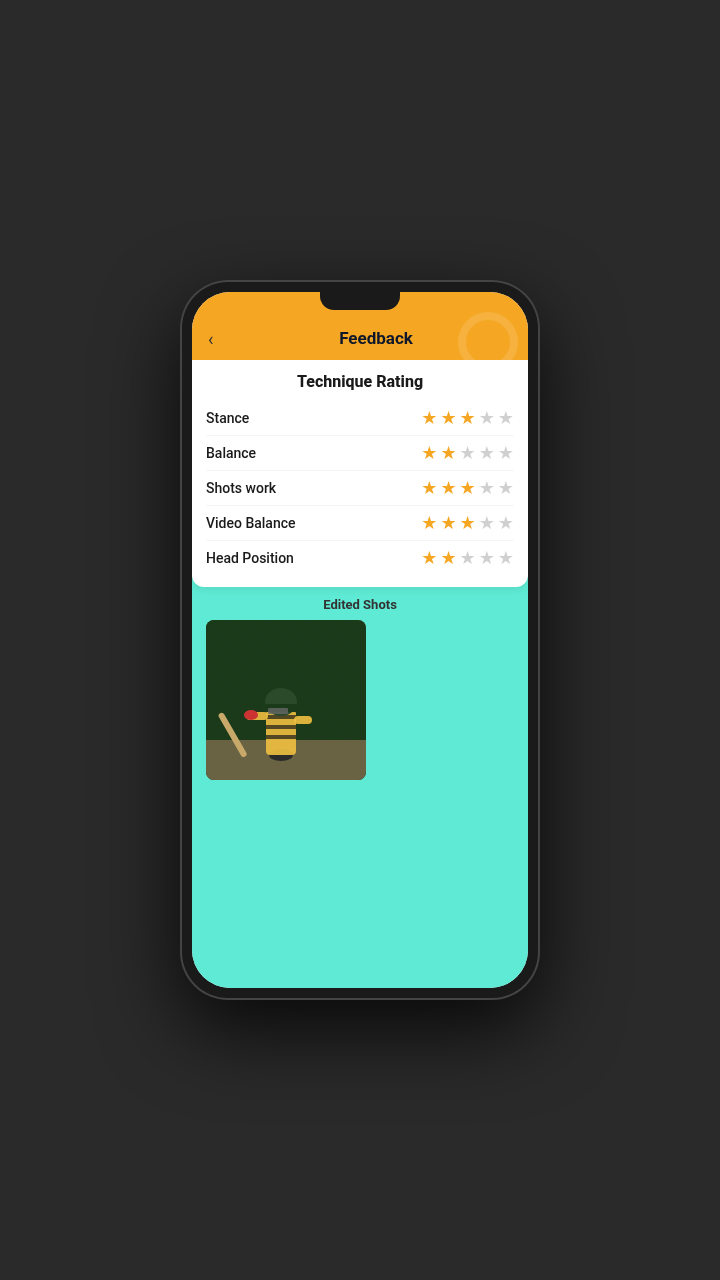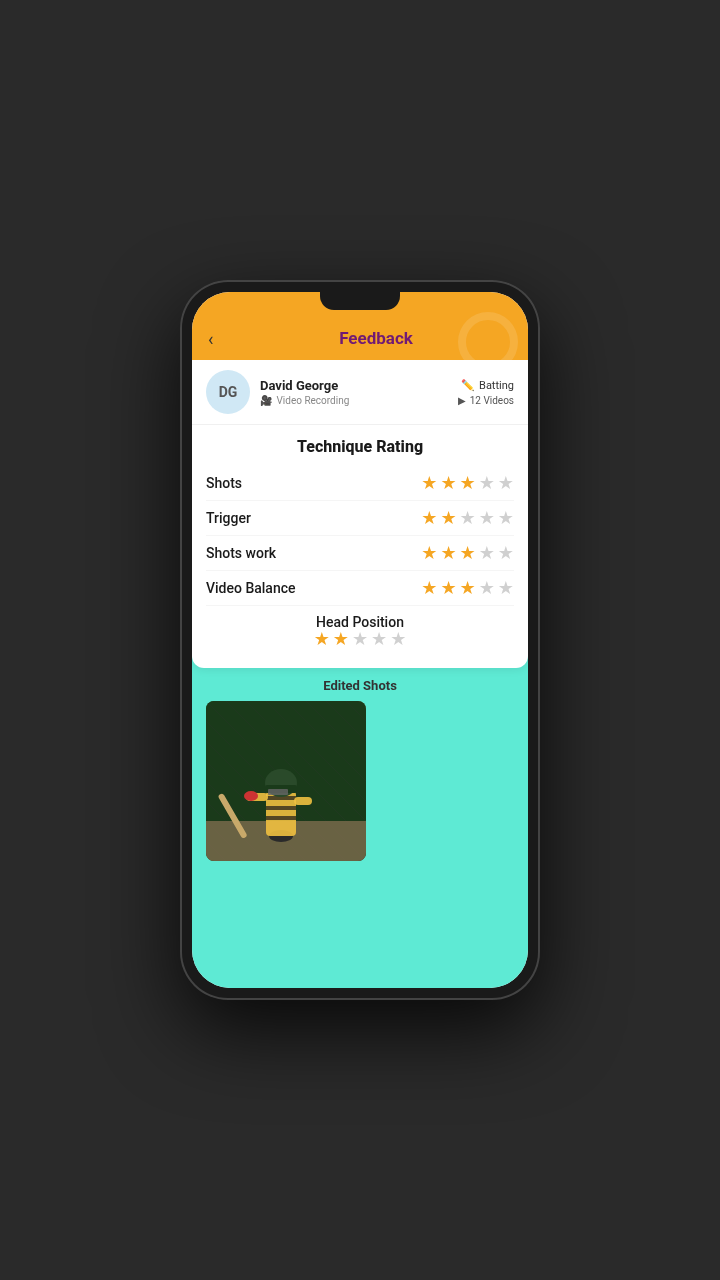--- a/index.html
+++ b/index.html
@@ -67,21 +67,21 @@
     .header-back {
       position: absolute;
       left: 16px;
       font-size: 18px;
       color: #333;
       cursor: pointer;
     }
     .header-title {
       font-size: 17px;
       font-weight: 700;
-      color: #701a75;
+      color: #0f172a;
       margin-left: 32px;
     }
     .header-decoration {
       position: absolute;
       right: 10px;
       top: -8px;
       width: 60px;
       height: 60px;
       border-radius: 50%;
       border: 8px solid rgba(255,255,255,0.25);
@@ -171,21 +171,20 @@
     }
     .rating-row {
       display: flex;
       align-items: center;
       justify-content: space-between;
       padding: 8px 0;
       border-bottom: 1px solid #f5f5f5;
     }
     .rating-row:last-child {
       border-bottom: none;
-      flex-direction: column;
     }
     .rating-label {
       font-size: 14px;
       color: #1a1a1a;
       font-weight: 500;
     }
     .stars {
       display: flex;
       gap: 3px;
     }
@@ -224,59 +223,39 @@
     <div class="notch-bar">
       <div class="notch"></div>
     </div>
 
     <div class="header">
       <span class="header-back">‹</span>
       <span class="header-title">Feedback</span>
       <div class="header-decoration"></div>
     </div>
 
-    <div class="profile-card">
-      <div class="avatar">DG</div>
-      <div class="profile-info">
-        <div class="profile-name">David George</div>
-        <div class="profile-meta">
-          <span>🎥</span>
-          <span>Video Recording</span>
-        </div>
-      </div>
-      <div class="profile-right">
-        <div class="profile-sport">
-          <span>✏️</span>
-          <span>Batting</span>
-        </div>
-        <div class="profile-videos">
-          <span>▶</span>
-          <span>12 Videos</span>
-        </div>
-      </div>
-    </div>
 
     <div class="content">
 
       <div class="rating-section">
         <div class="section-title">Technique Rating</div>
 
         <div id="rating-rows">
             <div class="rating-row">
-              <span class="rating-label">Shots</span>
-              <div class="stars">
-                <span class="star star-filled">★</span>
-                <span class="star star-filled">★</span>
-                <span class="star star-filled">★</span>
-                <span class="star star-empty">★</span>
-                <span class="star star-empty">★</span>
-              </div>
-            </div>
-            <div class="rating-row">
-              <span class="rating-label">Trigger</span>
+              <span class="rating-label">Stance</span>
+              <div class="stars">
+                <span class="star star-filled">★</span>
+                <span class="star star-filled">★</span>
+                <span class="star star-filled">★</span>
+                <span class="star star-empty">★</span>
+                <span class="star star-empty">★</span>
+              </div>
+            </div>
+            <div class="rating-row">
+              <span class="rating-label">Balance</span>
               <div class="stars">
                 <span class="star star-filled">★</span>
                 <span class="star star-filled">★</span>
                 <span class="star star-empty">★</span>
                 <span class="star star-empty">★</span>
                 <span class="star star-empty">★</span>
               </div>
             </div>
             <div class="rating-row">
               <span class="rating-label">Shots work</span>

